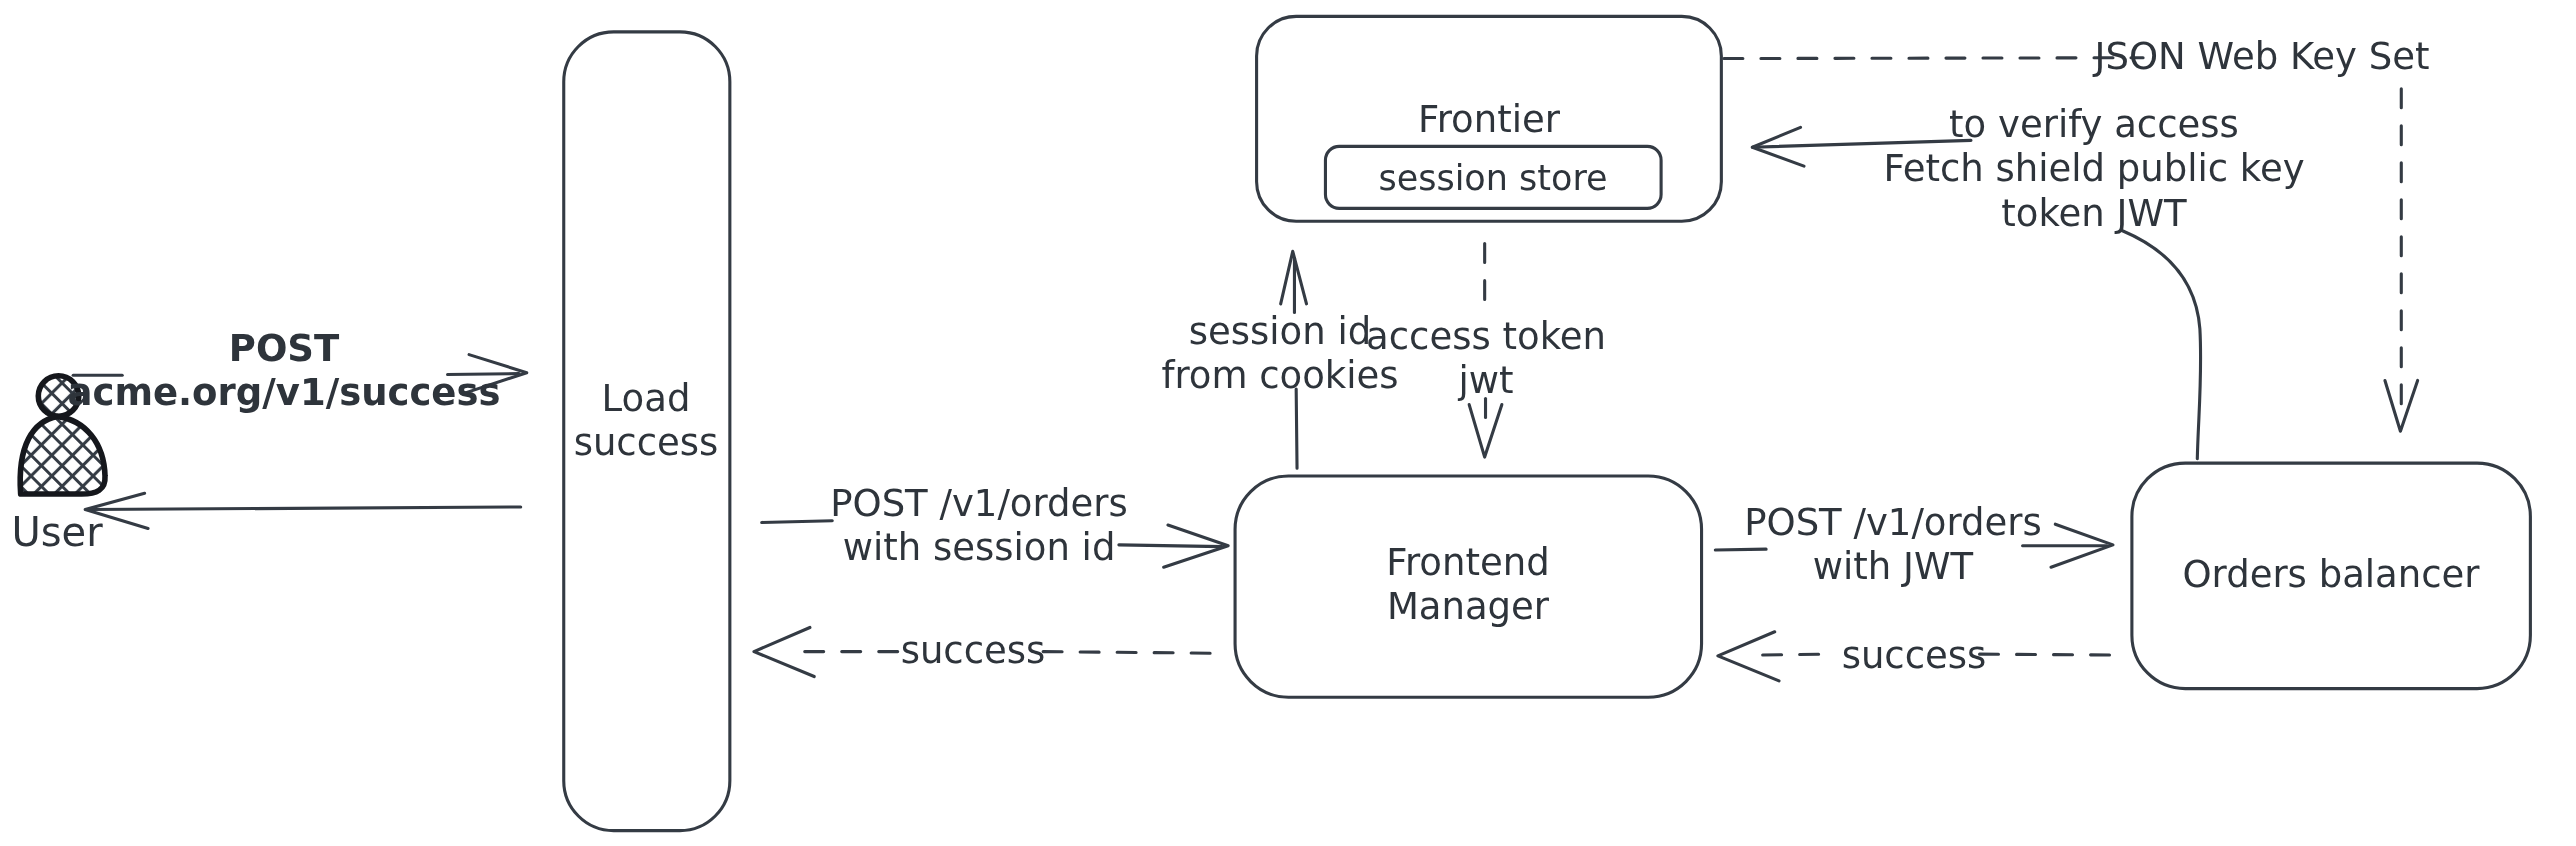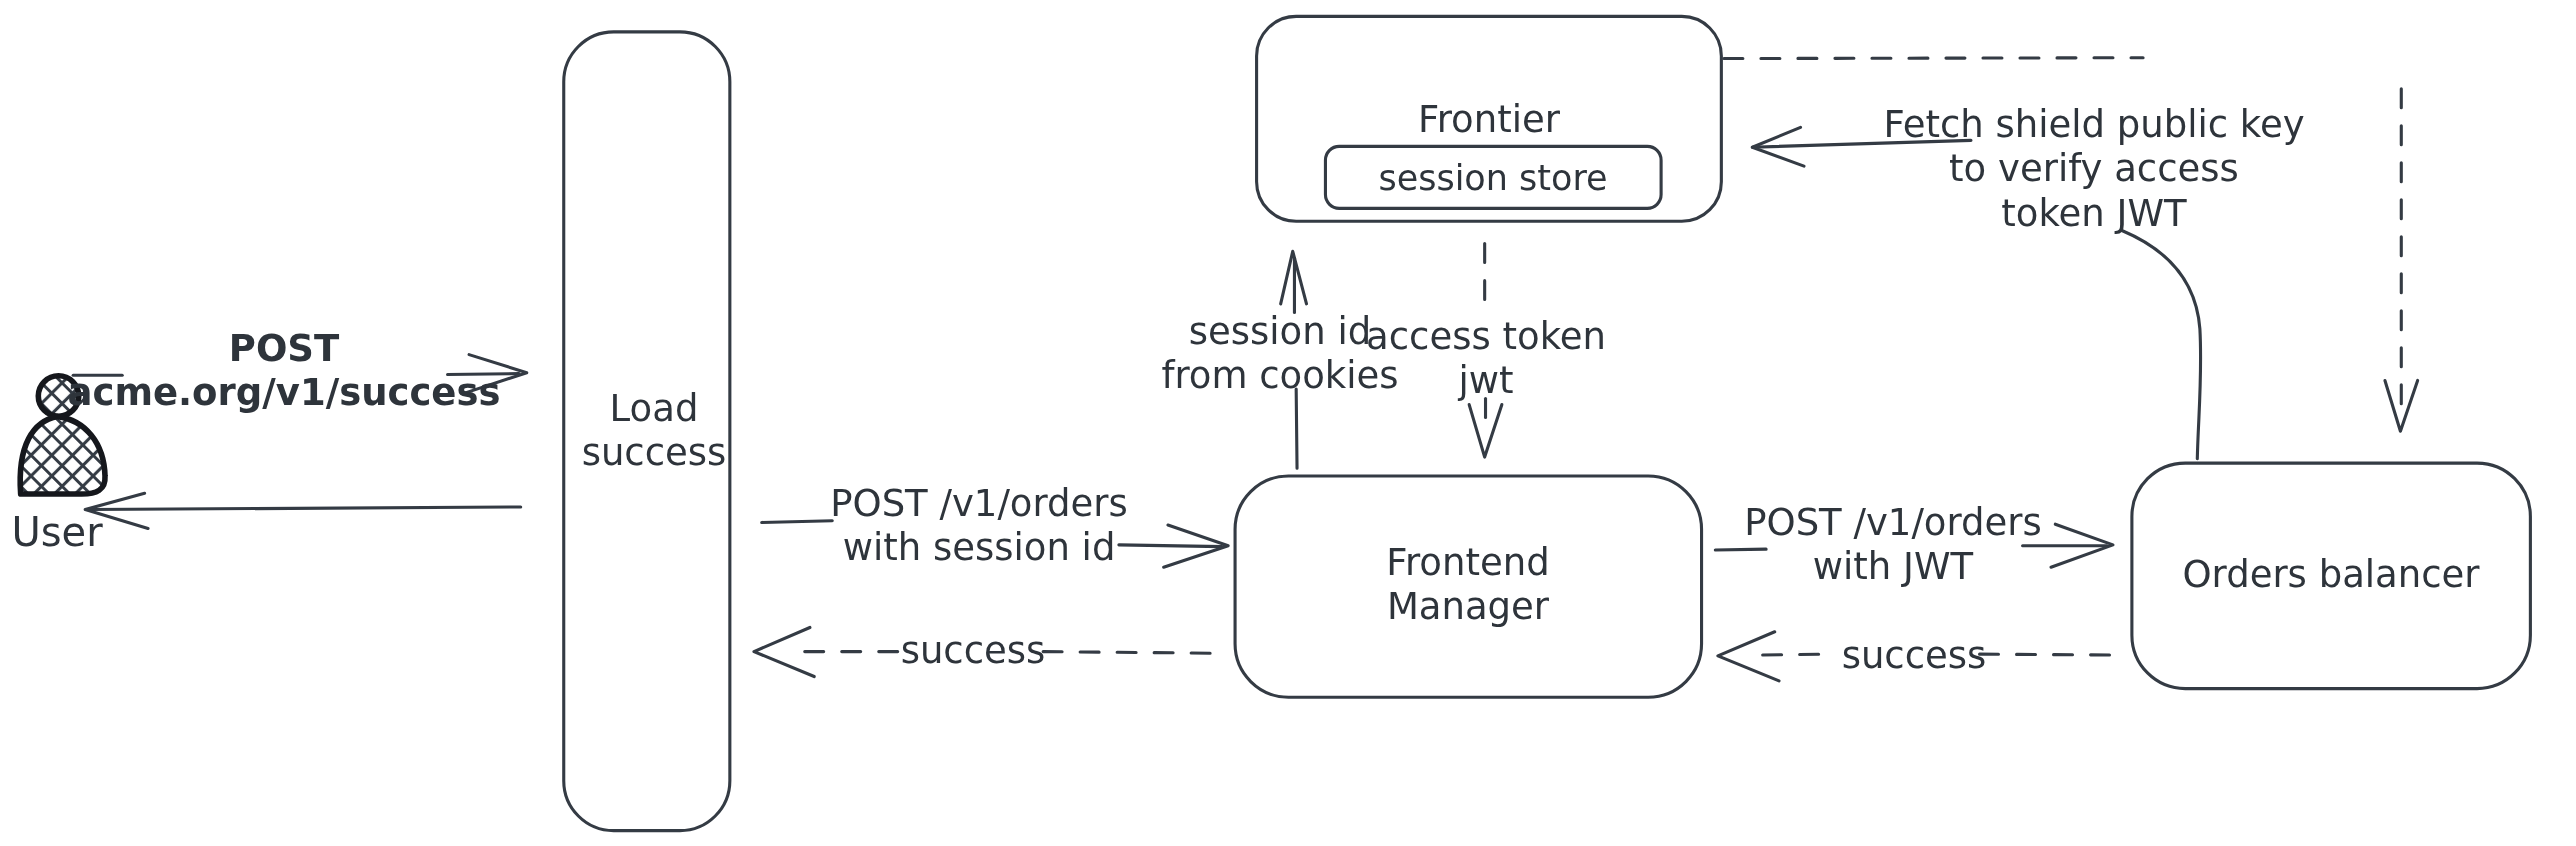--- a/index.html
+++ b/index.html
@@ -128,21 +128,21 @@
 
   <div class="lbl" style="left:284px;top:327px;font-weight:bold;">
     <span>POST</span>
     <span>acme.org/v1/success</span>
   </div>
 
   <div class="lbl" style="left:57px;top:508px;font-size:40px;">
     <span>User</span>
   </div>
 
-  <div class="lbl" style="left:646px;top:387px;margin-left:8px;">
+  <div class="lbl" style="left:646px;top:377px;">
     <span>Load</span>
     <span>success</span>
   </div>
 
   <div class="lbl" style="left:979px;top:482px;">
     <span>POST /v1/orders</span>
     <span>with session id</span>
   </div>
 
   <div class="lbl" style="left:973px;top:629px;">
@@ -178,21 +178,24 @@
   </div>
 
   <div class="lbl" style="left:1914px;top:634px;">
     <span>success</span>
   </div>
 
   <div class="lbl" style="left:2331px;top:553px;">
     <span>Orders balancer</span>
   </div>
 
+  <div class="lbl" style="left:2262px;top:35px;">
+    <span>JSON Web Key Set</span>
+  </div>
 
   <div class="lbl" style="left:2094px;top:103px;">
+    <span>to verify access</span>
     <span>Fetch shield public key</span>
-    <span>to verify access</span>
     <span>token JWT</span>
   </div>
 
 </div>
 
 
 </body></html>

